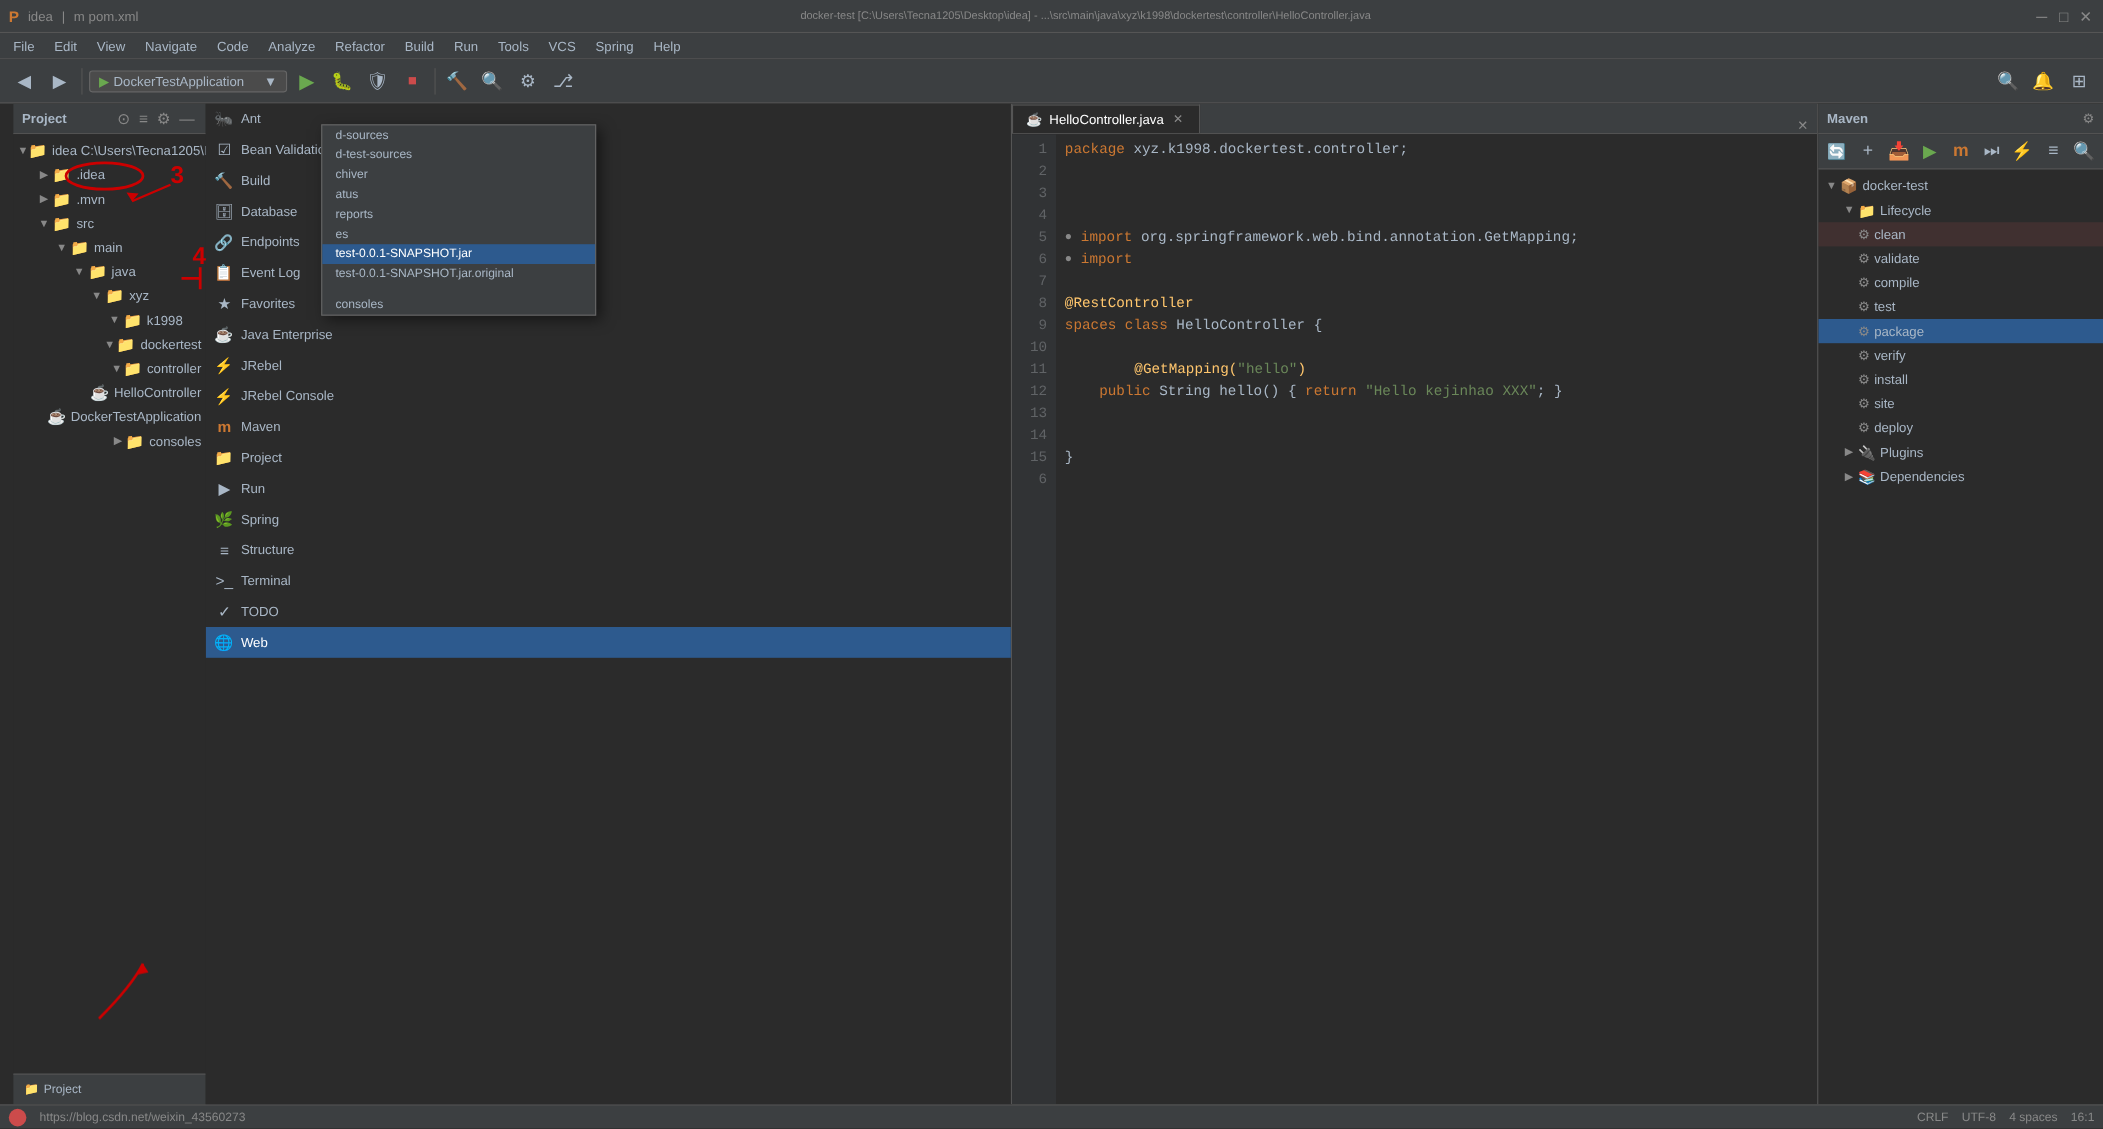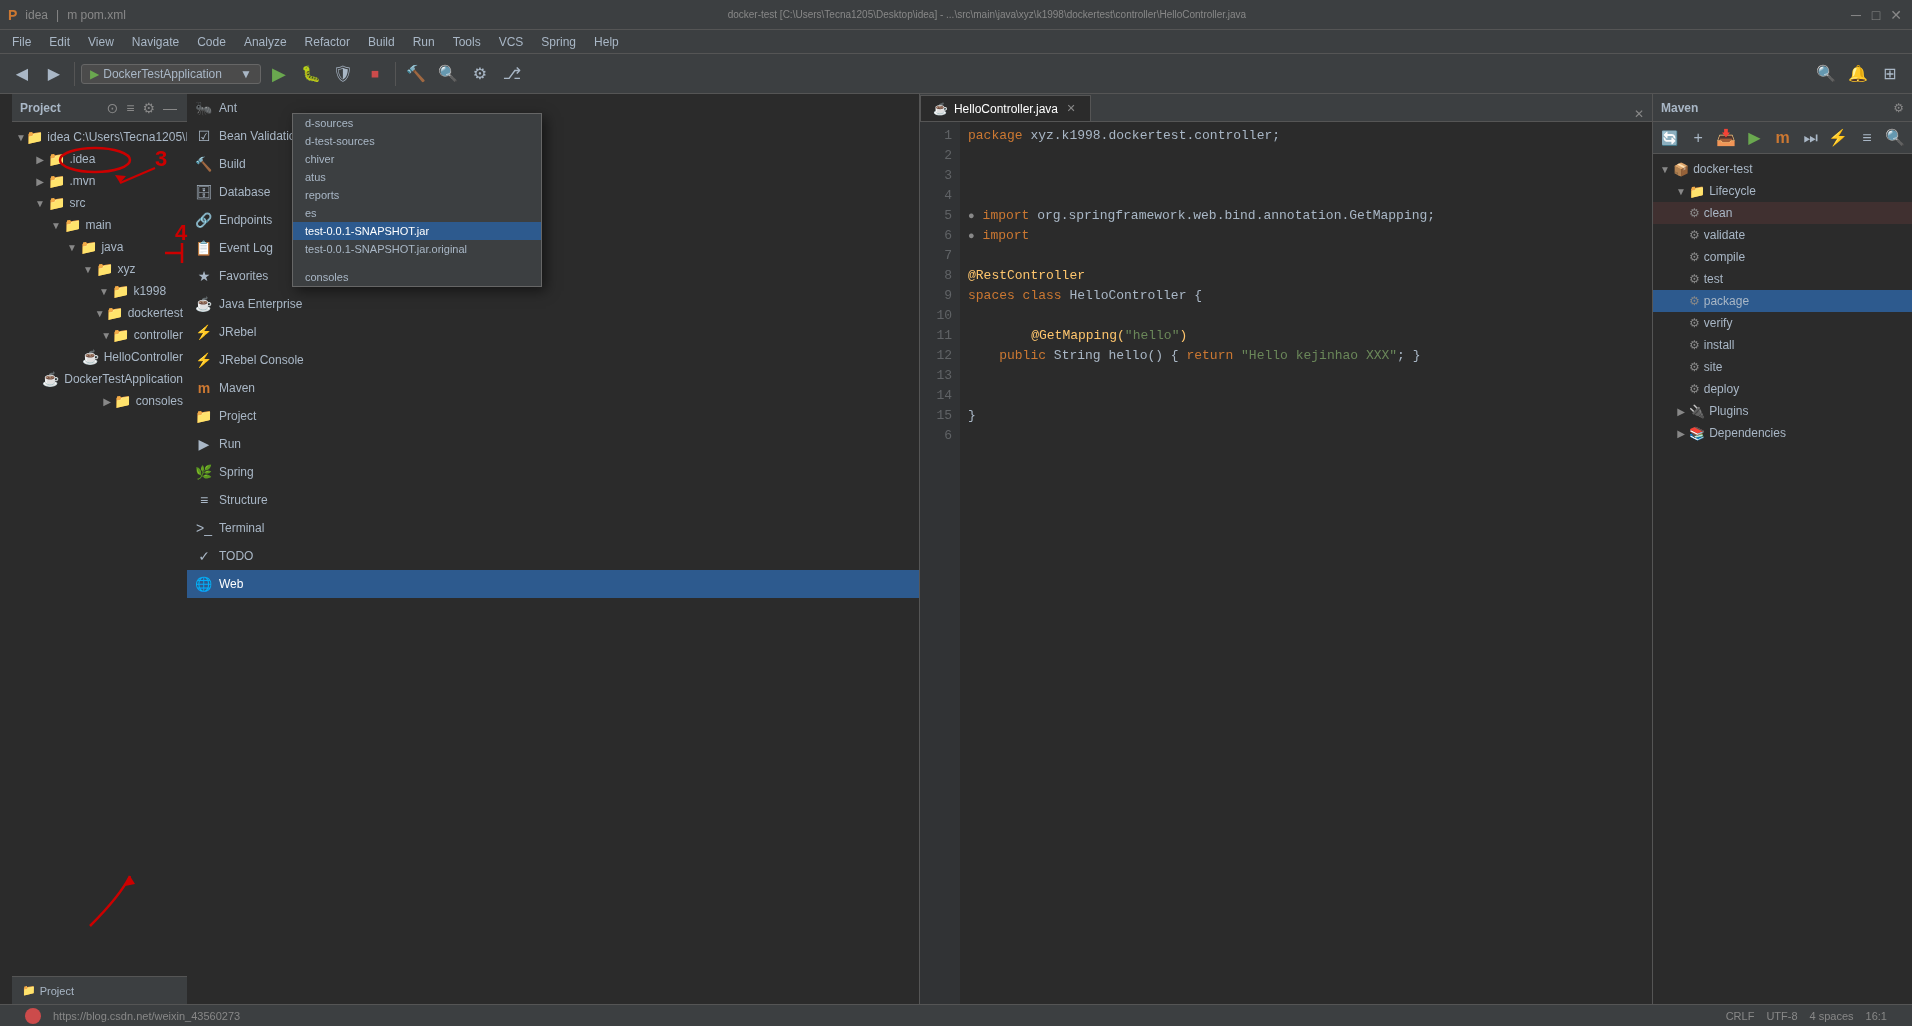--- a/index.html
+++ b/index.html
@@ -332,21 +332,21 @@
     .maven-icon { margin-right: 4px; color: #ffc66d; font-size: 13px; }
     .maven-gear { color: #888; margin-right: 4px; }
 
     
     .status-bar {
       height: 22px;
       background: #3c3f41;
       display: flex;
       align-items: center;
       justify-content: space-between;
-      padding: 0 25px;
+      padding: 0 8px;
       border-top: 1px solid #555;
       flex-shrink: 0;
     }
     .status-left { display: flex; gap: 12px; align-items: center; }
     .status-right { display: flex; gap: 12px; align-items: center; font-size: 11px; color: #888; }
 
     
     .bottom-strip {
       height: 28px;
       background: #3c3f41;

